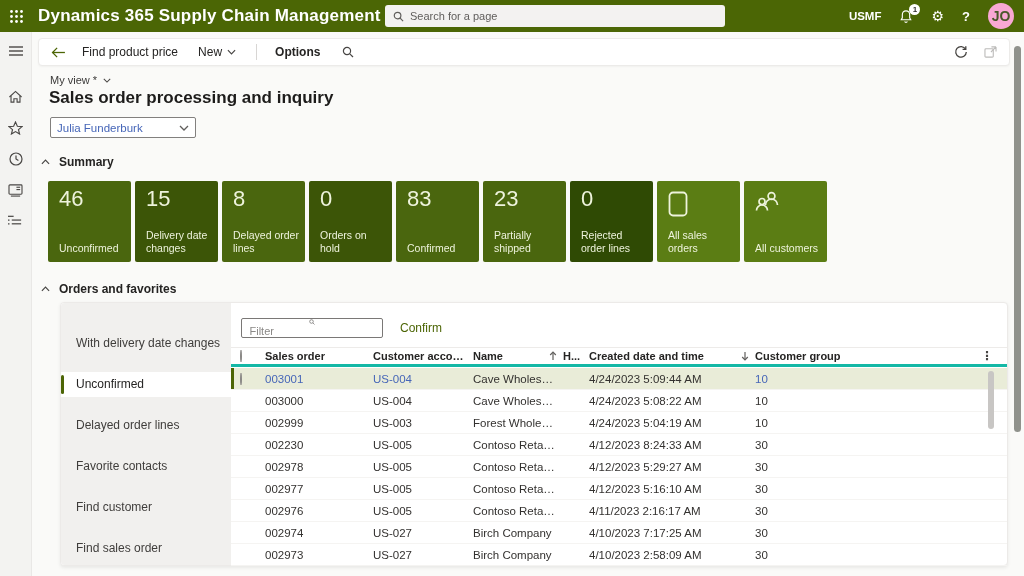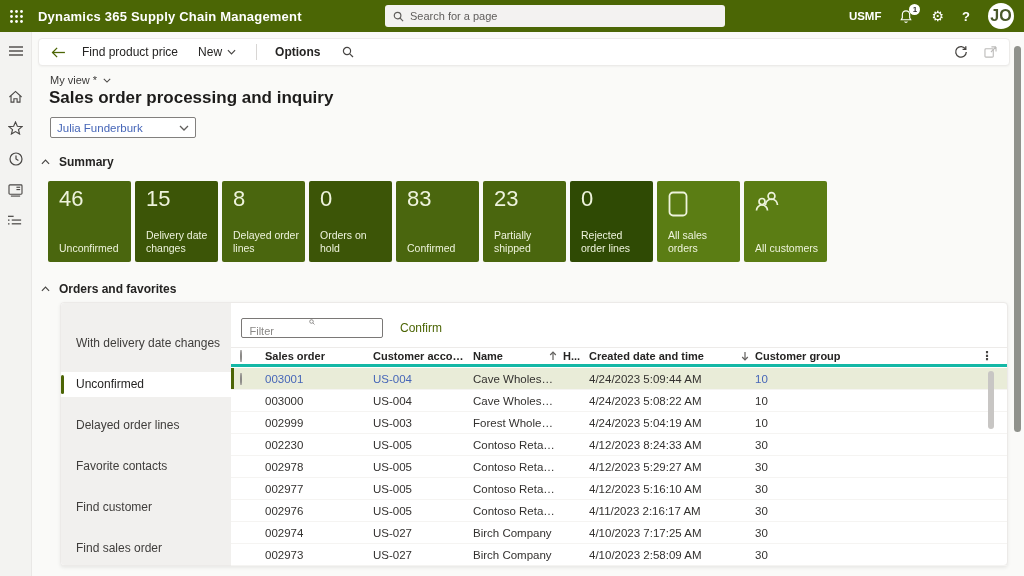--- a/index.html
+++ b/index.html
@@ -3,37 +3,37 @@
 <meta charset="utf-8">
 <style>
   * { margin:0; padding:0; box-sizing:border-box; }
   html,body { width:1024px; height:576px; overflow:hidden;
     font-family:"Liberation Sans","DejaVu Sans",sans-serif; background:#fafaf8; }
 
   
   .topbar { position:absolute; left:0; top:0; width:1024px; height:32px;
     background:var(--c-topbar,#4b6605); display:flex; align-items:center; color:#fff; z-index:20; }
   .waffle { width:32px; height:32px; display:flex; align-items:center; justify-content:center; cursor:pointer; }
-  .app-title { font-size:13px; font-weight:700; margin-left:6px; letter-spacing:.2px; cursor:pointer; }
+  .app-title { font-size:17px; font-weight:700; margin-left:6px; letter-spacing:.2px; cursor:pointer; }
   .topbar-search { position:absolute; left:385px; top:5px; width:340px; height:22px;
     background:#f3f2f1; border-radius:3px; display:flex; align-items:center; padding:0 8px; }
   .topbar-search svg { flex:0 0 auto; }
   .topbar-search input { border:none; outline:none; background:transparent; font-size:11px;
     margin-left:6px; width:100%; color:#323130; font-family:inherit; }
   .topbar-search input::placeholder { color:#605e5c; }
   .topbar-right { margin-left:auto; display:flex; align-items:center; gap:18px; padding-right:10px; }
   .company { font-size:11.5px; font-weight:600; cursor:pointer; }
   .bell-wrap { position:relative; display:flex; cursor:pointer; }
   .badge { position:absolute; top:-5px; right:-7px; min-width:11px; height:11px; background:#ffffff;
     color:#323130; border-radius:6px; font-size:8px; font-weight:700; display:flex;
     align-items:center; justify-content:center; padding:0 2px; }
   .gear { font-size:14px; line-height:14px; cursor:pointer; }
   .help { font-size:13px; font-weight:600; cursor:pointer; }
-  .avatar { width:26px; height:26px; border-radius:50%; background:#ffffff; color:#49582a;
-    font-size:16px; font-weight:700; display:flex; align-items:center; justify-content:center; cursor:pointer; }
+  .avatar { width:26px; height:26px; border-radius:50%; background:#f9a8d4; color:#49582a;
+    font-size:14px; font-weight:700; display:flex; align-items:center; justify-content:center; cursor:pointer; }
 
   
   .rail { position:absolute; left:0; top:32px; width:32px; height:544px; background:#f3f3f1;
     border-right:1px solid #e9e8e6; display:flex; flex-direction:column; align-items:center;
     padding-top:10px; gap:13px; z-index:10; }
   .rail .ric { width:18px; height:18px; display:flex; align-items:center; justify-content:center;
     color:#494745; cursor:pointer; font-size:14px; }
   .rail .spacer { height:2px; }
 
   

